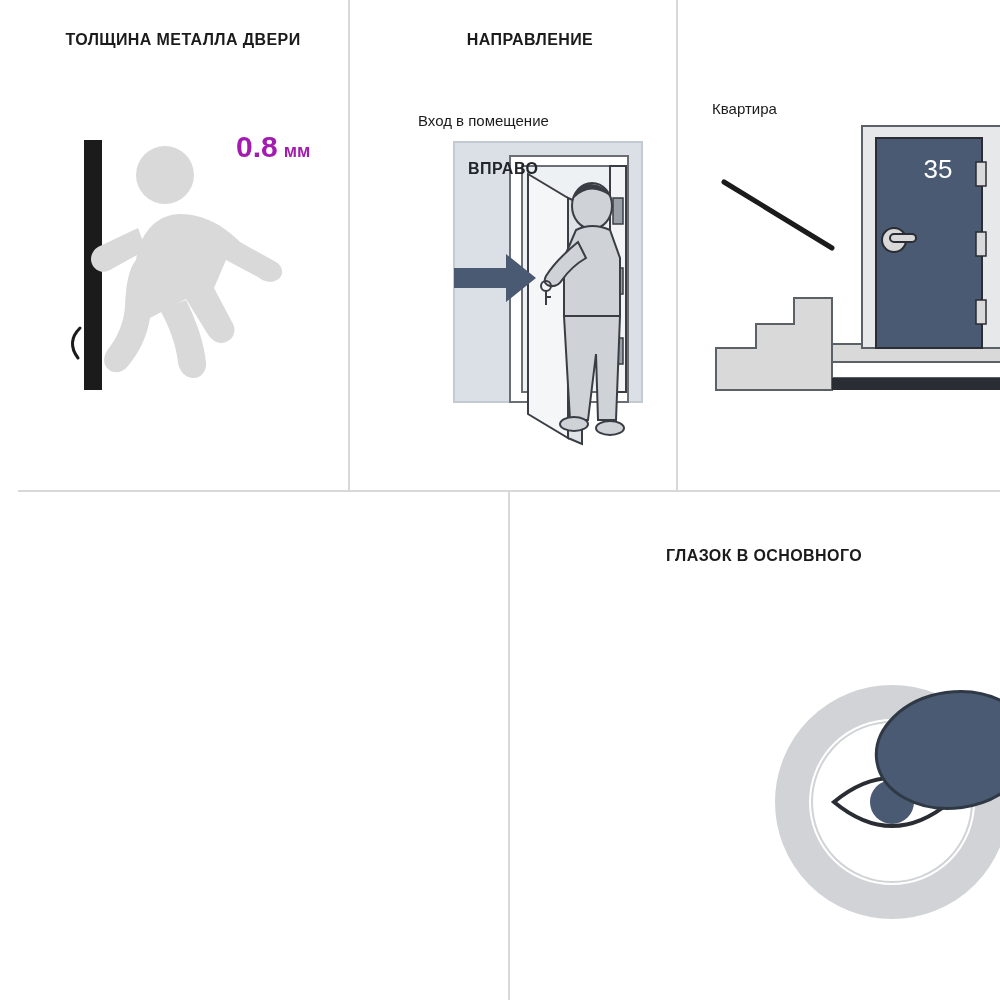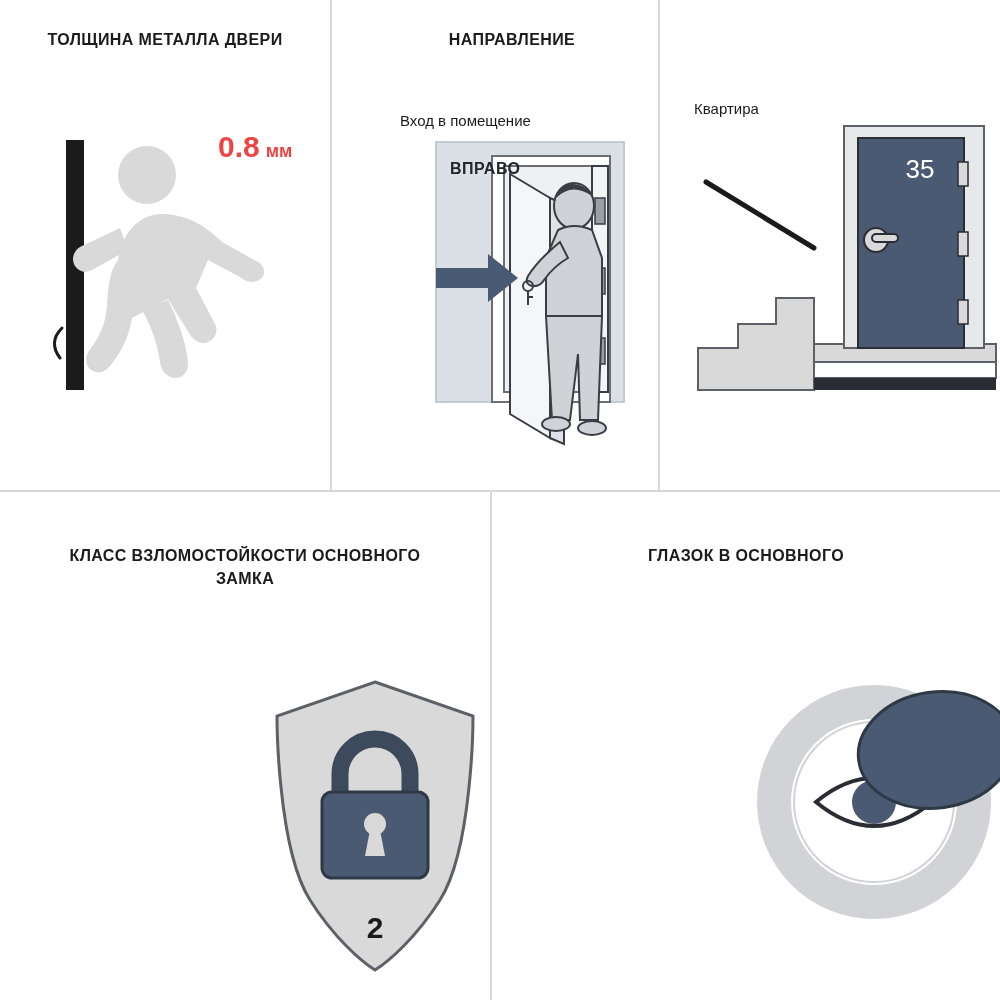--- a/index.html
+++ b/index.html
@@ -12,20 +12,21 @@
     height: 1000px;
     font-family: "Liberation Sans", sans-serif;
     color: #1b1b1b;
     overflow: hidden;
   }
   .sheet {
     position: relative;
     width: 796px;
     height: 1000px;
     background: #ffffff;
+    margin-left: 18px;
   }
 
   
   .vline {
     position: absolute;
     width: 2px;
     background: #d8d8d8;
   }
   .hline {
     position: absolute;
@@ -60,21 +61,21 @@
   #panel-peephole  { left: 492px; top: 492px; width: 508px; height: 508px; }
 
   .inline-label {
     position: absolute;
     font-weight: normal;
     font-size: 15px;
     color: #1b1b1b;
   }
   .thickness-value {
     position: absolute;
-    color: #ef4444;
+    color: #a21caf;
     font-weight: bold;
   }
   .thickness-value .num { font-size: 30px; }
   .thickness-value .unit { font-size: 18px; font-weight: bold; }
 
   .tiny-label {
     position: absolute;
     font-size: 16px;
     font-weight: bold;
     color: #22252a;
@@ -199,38 +200,20 @@
       <rect x="182" y="126" width="26" height="8" rx="4" fill="#d9d9d9" stroke="#2a2d33" stroke-width="2"></rect>
 
       <rect x="268" y="54" width="10" height="24" fill="#d9d9d9" stroke="#2a2d33" stroke-width="1.5"></rect>
       <rect x="268" y="124" width="10" height="24" fill="#d9d9d9" stroke="#2a2d33" stroke-width="1.5"></rect>
       <rect x="268" y="192" width="10" height="24" fill="#d9d9d9" stroke="#2a2d33" stroke-width="1.5"></rect>
 
       <text x="230" y="70" font-family="Liberation Sans, sans-serif" font-size="26" fill="#ffffff" text-anchor="middle">35</text>
     </svg>
   </div>
 
-  <div class="cell" id="panel-lockclass">
-    <div class="cell-title" style="position:absolute; left:60px; top:52px; width:370px;">КЛАСС ВЗЛОМОСТОЙКОСТИ ОСНОВНОГО ЗАМКА</div>
-
-    <svg class="art" style="position:absolute; left:130px; top:180px;" width="230" height="320" viewBox="0 0 230 320">
-
-      <path d="M115 10 L213 44 C213 44, 213 176, 180 228 C156 266, 128 290, 115 298
-               C102 290, 74 266, 50 228 C17 176, 17 44, 17 44 Z" fill="#d9d9d9" stroke="#5c6067" stroke-width="3"></path>
-
-      <path d="M80 124 v-22 a35 35 0 0 1 70 0 v22" fill="none" stroke="#3d4a5c" stroke-width="17" stroke-linecap="round"></path>
-
-      <rect x="62" y="120" width="106" height="86" rx="10" fill="#4a5a72" stroke="#2f3946" stroke-width="3"></rect>
-
-      <circle cx="115" cy="152" r="11" fill="#d9d9d9"></circle>
-      <path d="M110 158 l-5 26 h20 l-5 -26 Z" fill="#d9d9d9"></path>
-
-      <text x="115" y="266" font-family="Liberation Sans, sans-serif" font-size="30" font-weight="bold" fill="#1b1b1b" text-anchor="middle">2</text>
-    </svg>
-  </div>
 
   <div class="cell" id="panel-peephole">
     <div class="cell-title" style="position:absolute; left:54px; top:52px; width:400px;">ГЛАЗОК В ОСНОВНОГО</div>
 
     <svg class="art" style="position:absolute; left:150px; top:150px;" width="260" height="280" viewBox="0 0 260 280">
 
       <circle cx="108" cy="160" r="100" fill="none" stroke="#d1d3d6" stroke-width="34"></circle>
 
       <circle cx="108" cy="160" r="80" fill="#ffffff"></circle>
       <circle cx="108" cy="160" r="80" fill="none" stroke="#d1d3d6" stroke-width="2"></circle>

